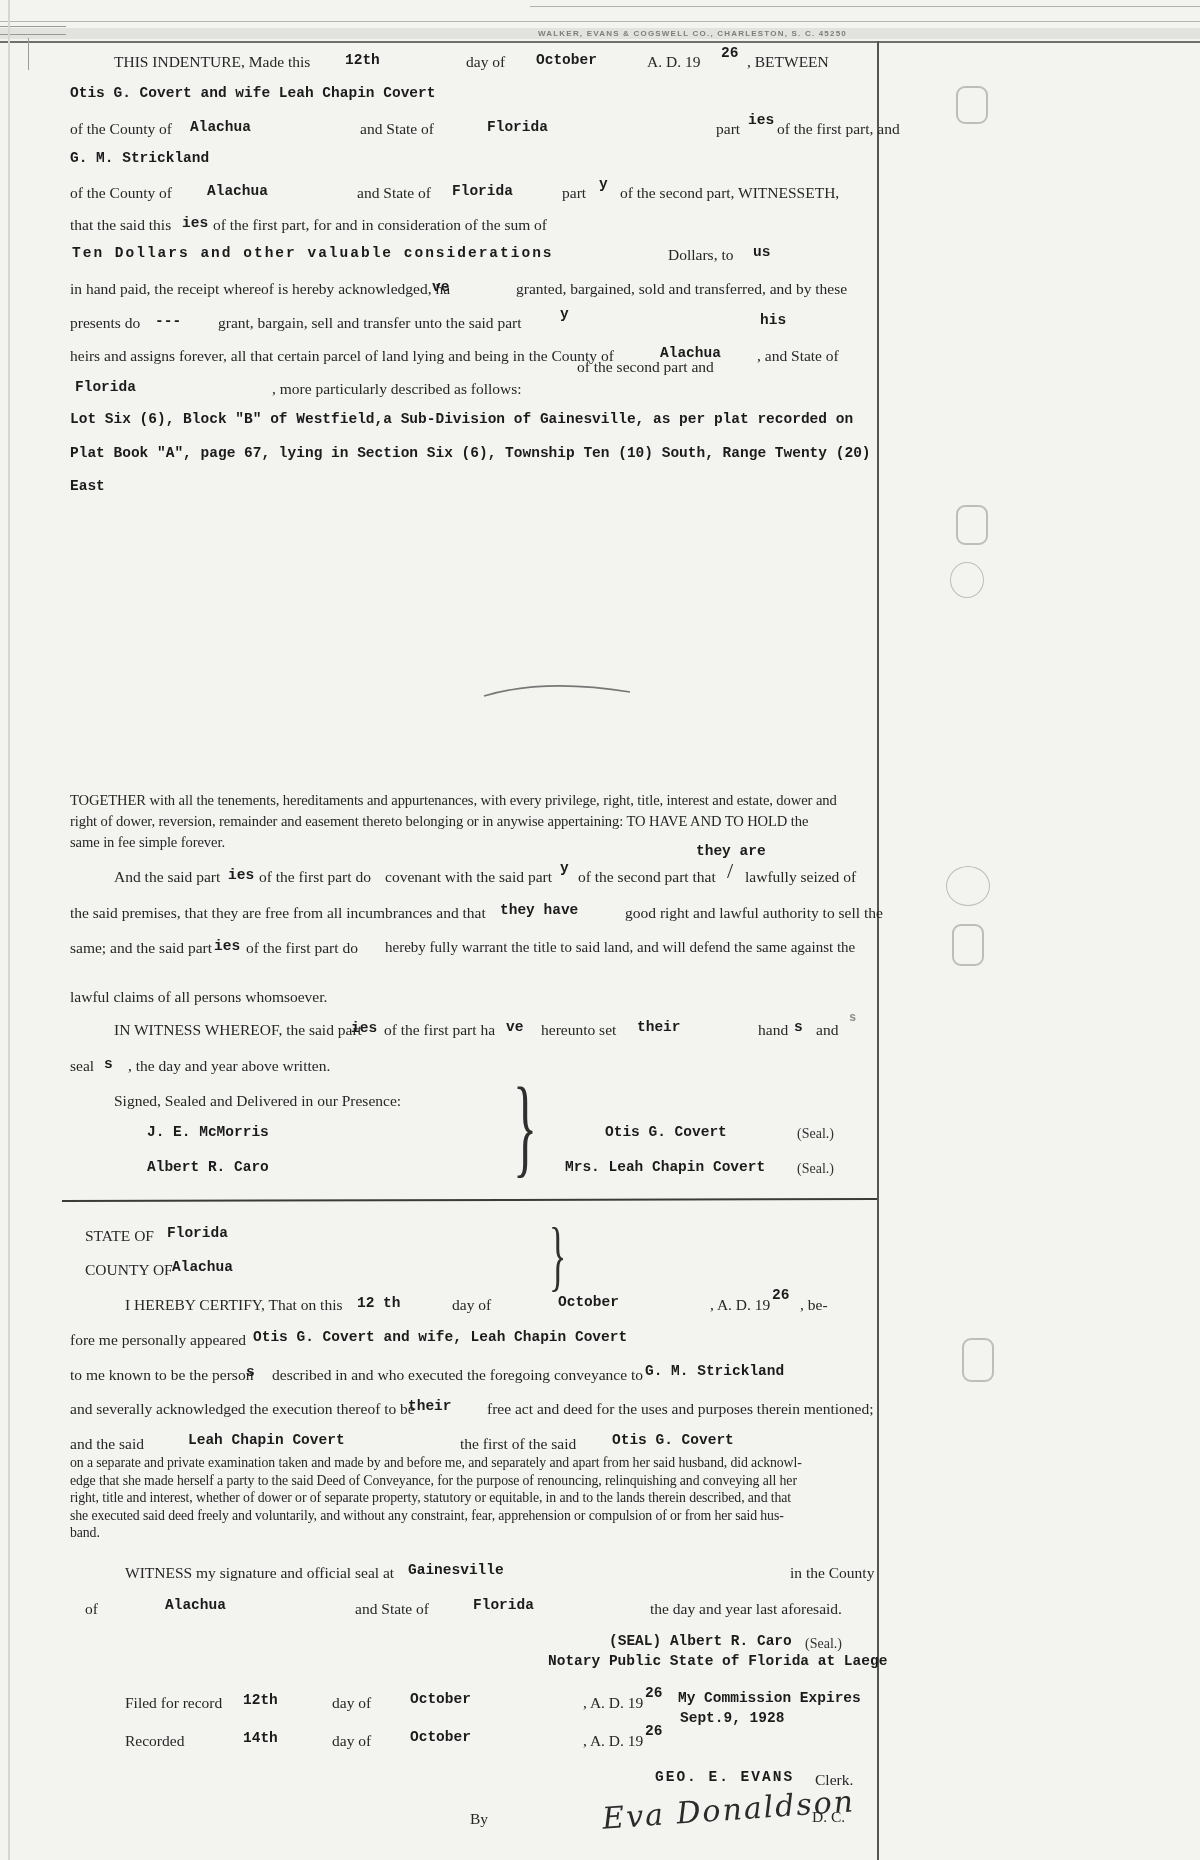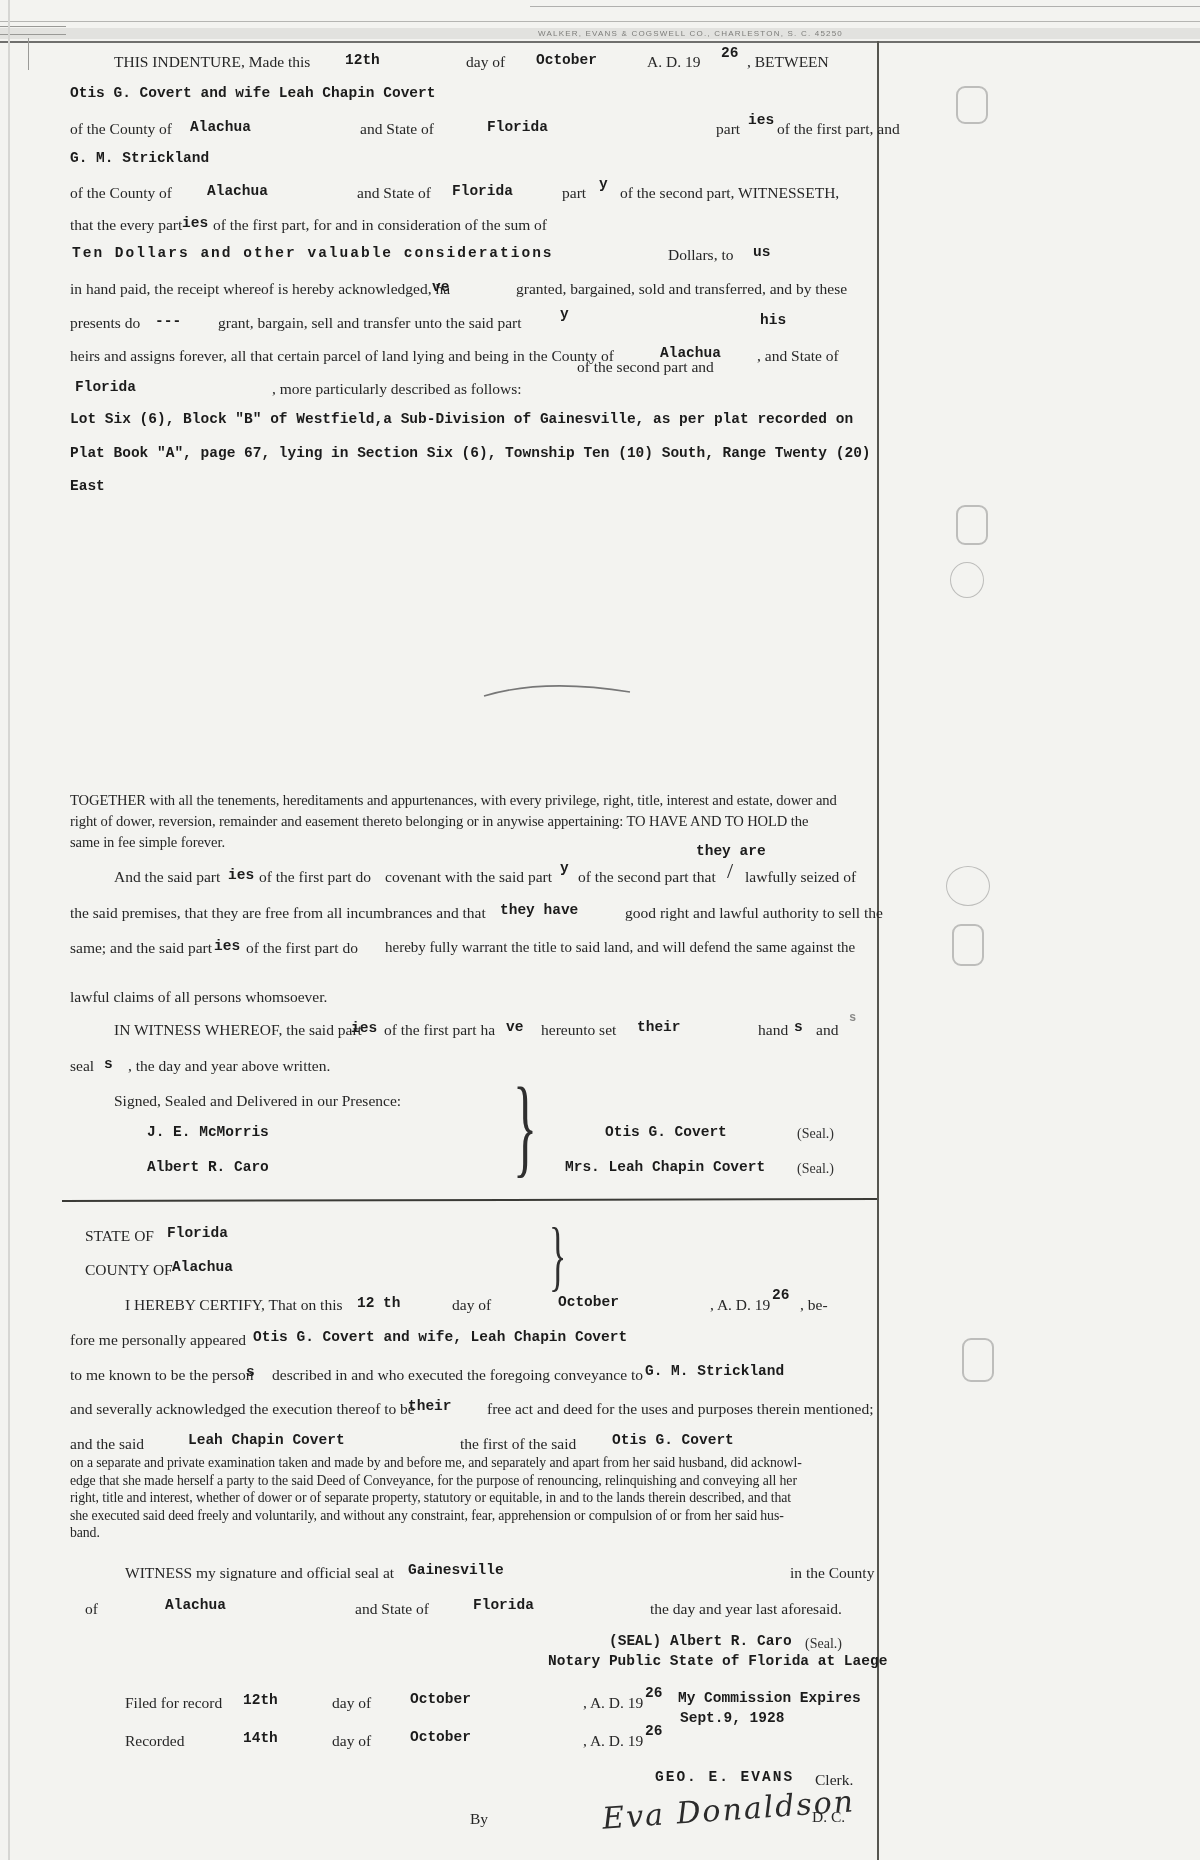--- a/index.html
+++ b/index.html
@@ -23,21 +23,21 @@
   .slash{font-family:"Liberation Serif",serif;font-size:22px;color:#2a2a2a;}
 </style>
 </head>
 <body>
 
 <div class="page">
 
   <div class="hline" style="left:530px;top:6px;width:670px;height:1px;background:#b0b0ae;"></div>
   <div class="hline" style="left:0;top:21px;width:1200px;height:1px;background:#b5b5b2;"></div>
   <div class="hline" style="left:0;top:28px;width:1200px;height:11px;background:#e2e2df;"></div>
-  <span class="seg imprint" style="left:538px;top:29px;">WALKER, EVANS &amp; COGSWELL CO., CHARLESTON, S. C.    45250</span>
+  <span class="seg imprint" style="left:538px;top:29px;font-weight:bold;">WALKER, EVANS &amp; COGSWELL CO., CHARLESTON, S. C.    45250</span>
   <div class="hline" style="left:0;top:41px;width:1200px;height:2px;"></div>
   <div class="hline" style="left:0;top:26px;width:66px;height:1px;background:#999996;"></div>
   <div class="hline" style="left:0;top:34px;width:66px;height:1px;background:#999996;"></div>
   <div class="vline" style="left:8px;top:0;width:2px;height:1860px;background:#d6d6d3;"></div>
   <div class="vline" style="left:28px;top:38px;width:1px;height:32px;background:#9a9a97;"></div>
   <div class="vline" style="left:877px;top:41px;width:2px;height:1819px;"></div>
 
   <div class="hole" style="left:956px;top:86px;width:28px;height:34px;border-radius:9px;"></div>
   <div class="hole" style="left:956px;top:505px;width:28px;height:36px;border-radius:9px;"></div>
   <div class="hole" style="left:950px;top:562px;width:32px;height:34px;border-radius:50%;border-width:1.5px;"></div>
@@ -66,21 +66,21 @@
   <span class="seg t" style="left:70px;top:150px;">G. M. Strickland</span>
 
   <span class="seg p" style="left:70px;top:184px;">of the County of</span>
   <span class="seg t" style="left:207px;top:183px;">Alachua</span>
   <span class="seg p" style="left:357px;top:184px;">and State of</span>
   <span class="seg t" style="left:452px;top:183px;">Florida</span>
   <span class="seg p" style="left:562px;top:184px;">part</span>
   <span class="seg t sup" style="left:599px;top:181px;">y</span>
   <span class="seg p" style="left:620px;top:184px;">of the second part, WITNESSETH,</span>
 
-  <span class="seg p" style="left:70px;top:216px;">that the every part</span>
+  <span class="seg p" style="left:70px;top:216px;">that the said this</span>
   <span class="seg t" style="left:182px;top:215px;">ies</span>
   <span class="seg p" style="left:213px;top:216px;">of the first part, for and in consideration of the sum of</span>
 
   <span class="seg t t-wide" style="left:72px;top:245px;">Ten Dollars and other valuable considerations</span>
   <span class="seg p" style="left:668px;top:246px;">Dollars, to</span>
   <span class="seg t" style="left:753px;top:244px;">us</span>
 
   <span class="seg p" style="left:70px;top:280px;">in hand paid, the receipt whereof is hereby acknowledged, ha</span>
   <span class="seg t" style="left:432px;top:279px;">ve</span>
   <span class="seg p" style="left:516px;top:280px;">granted, bargained, sold and transferred, and by these</span>

